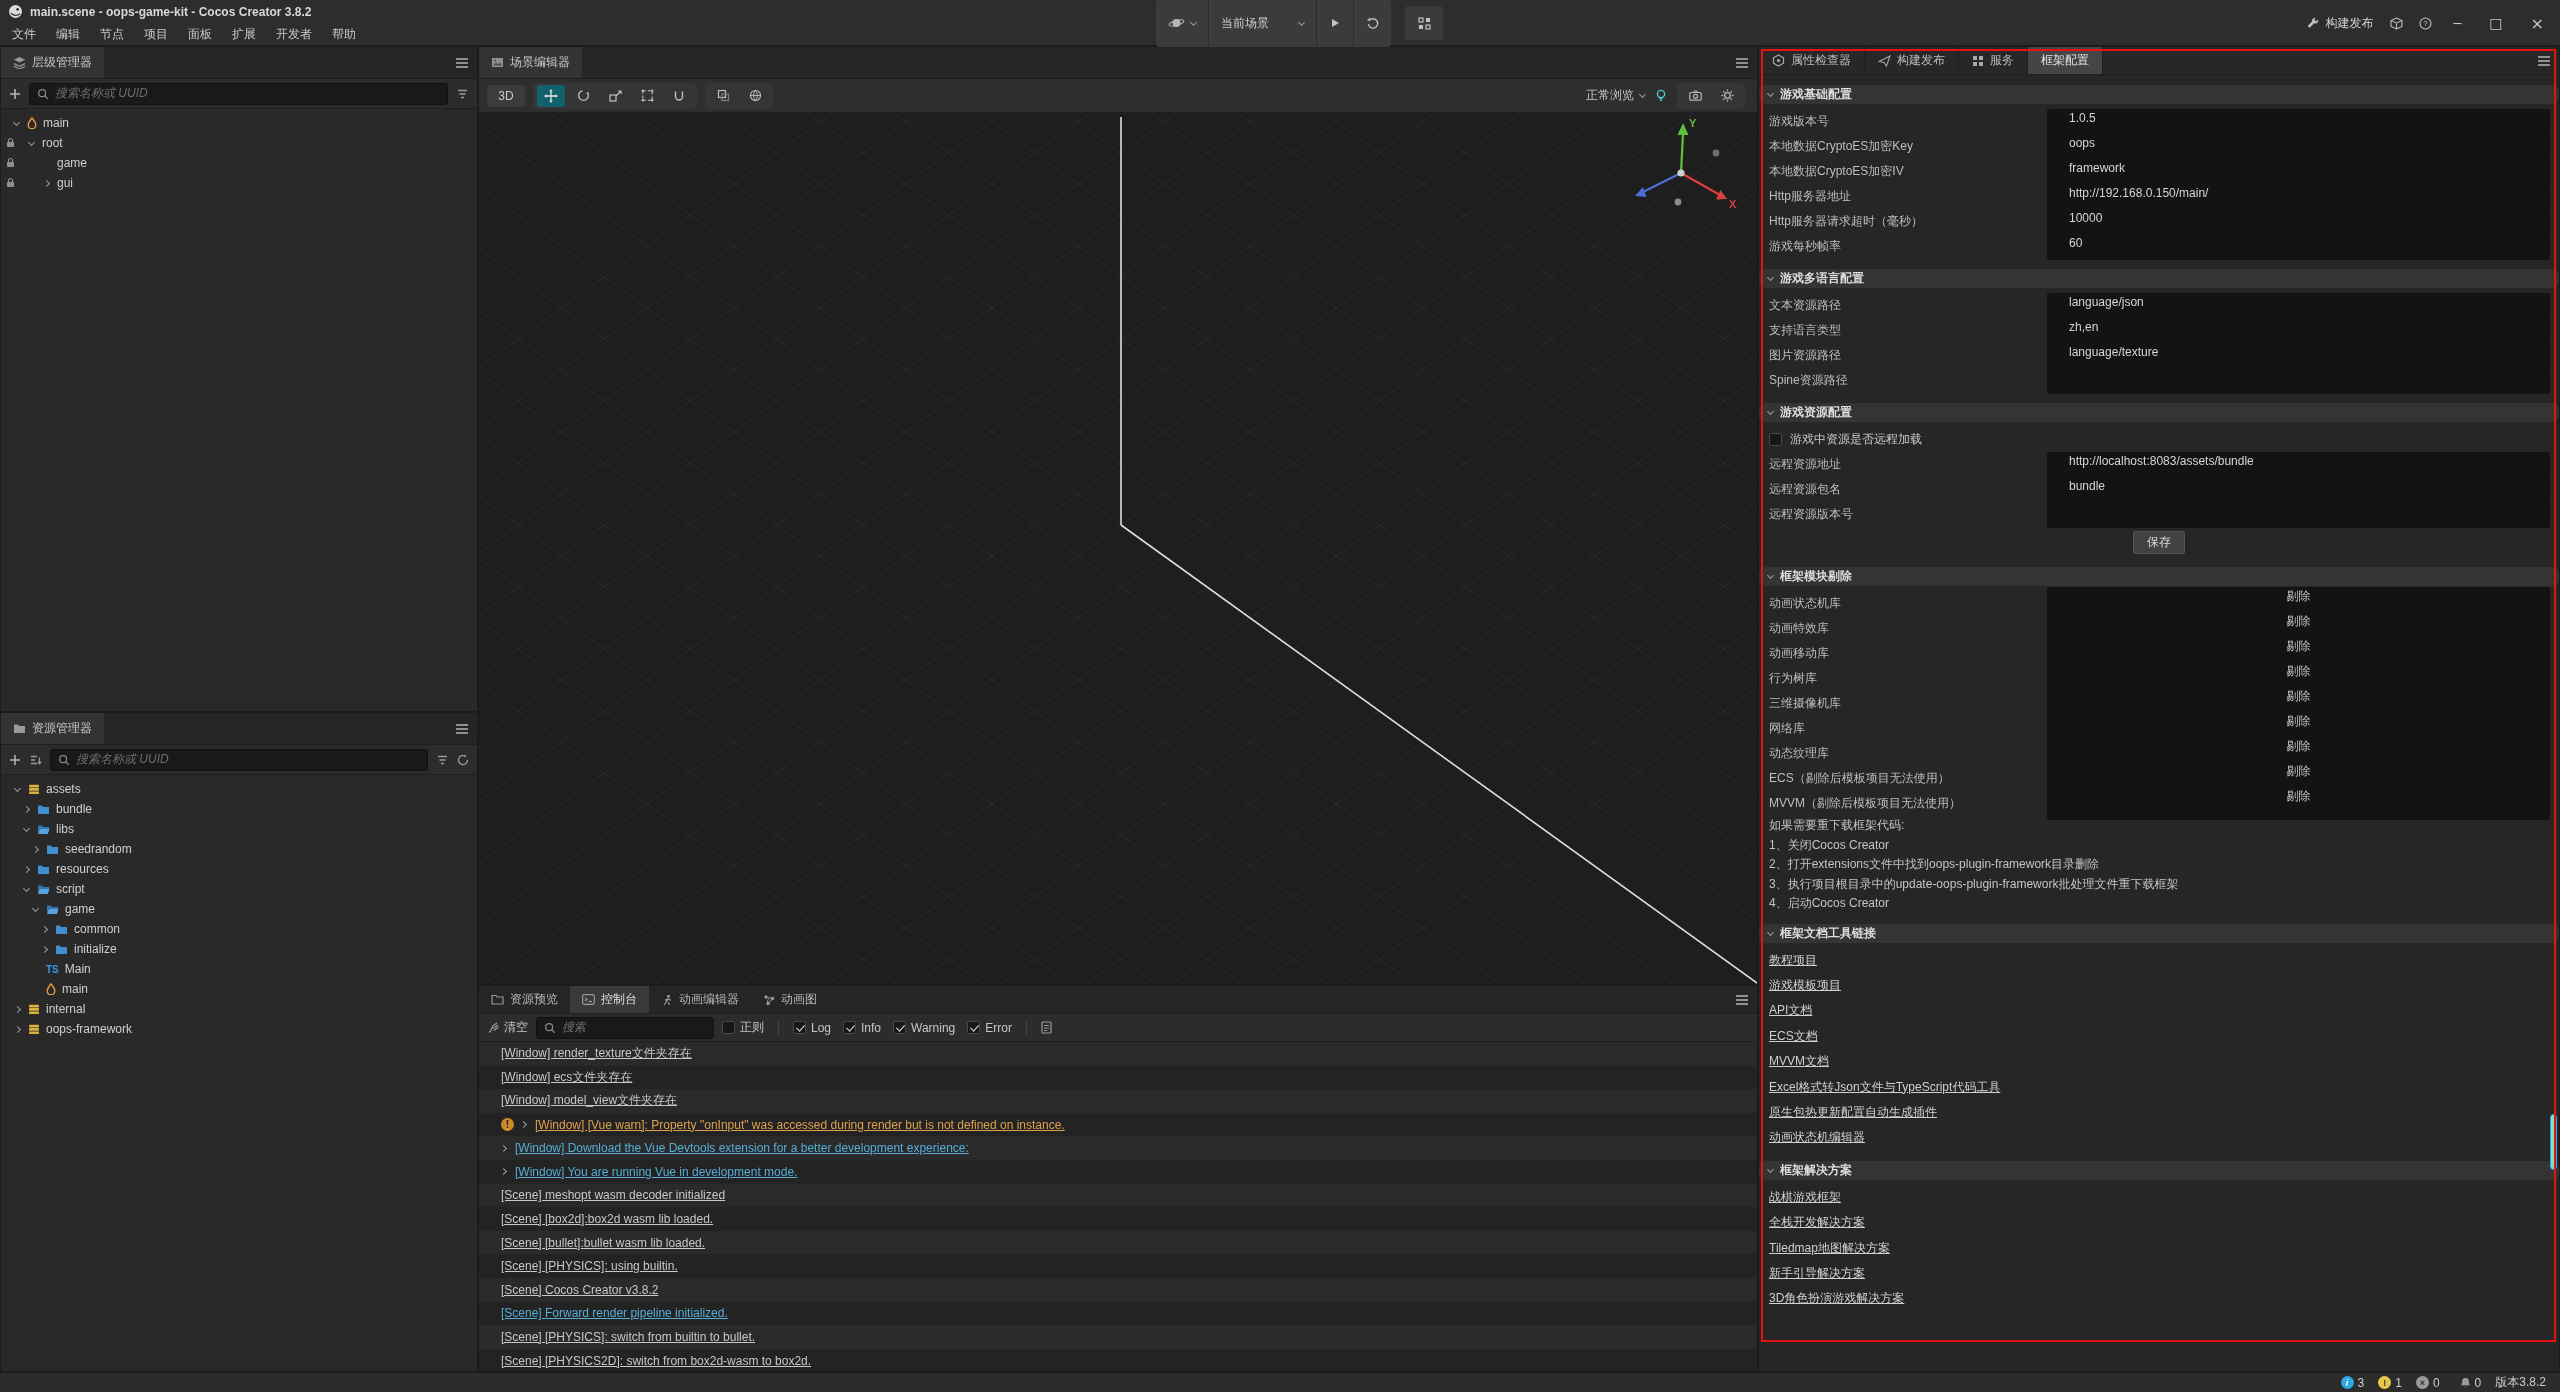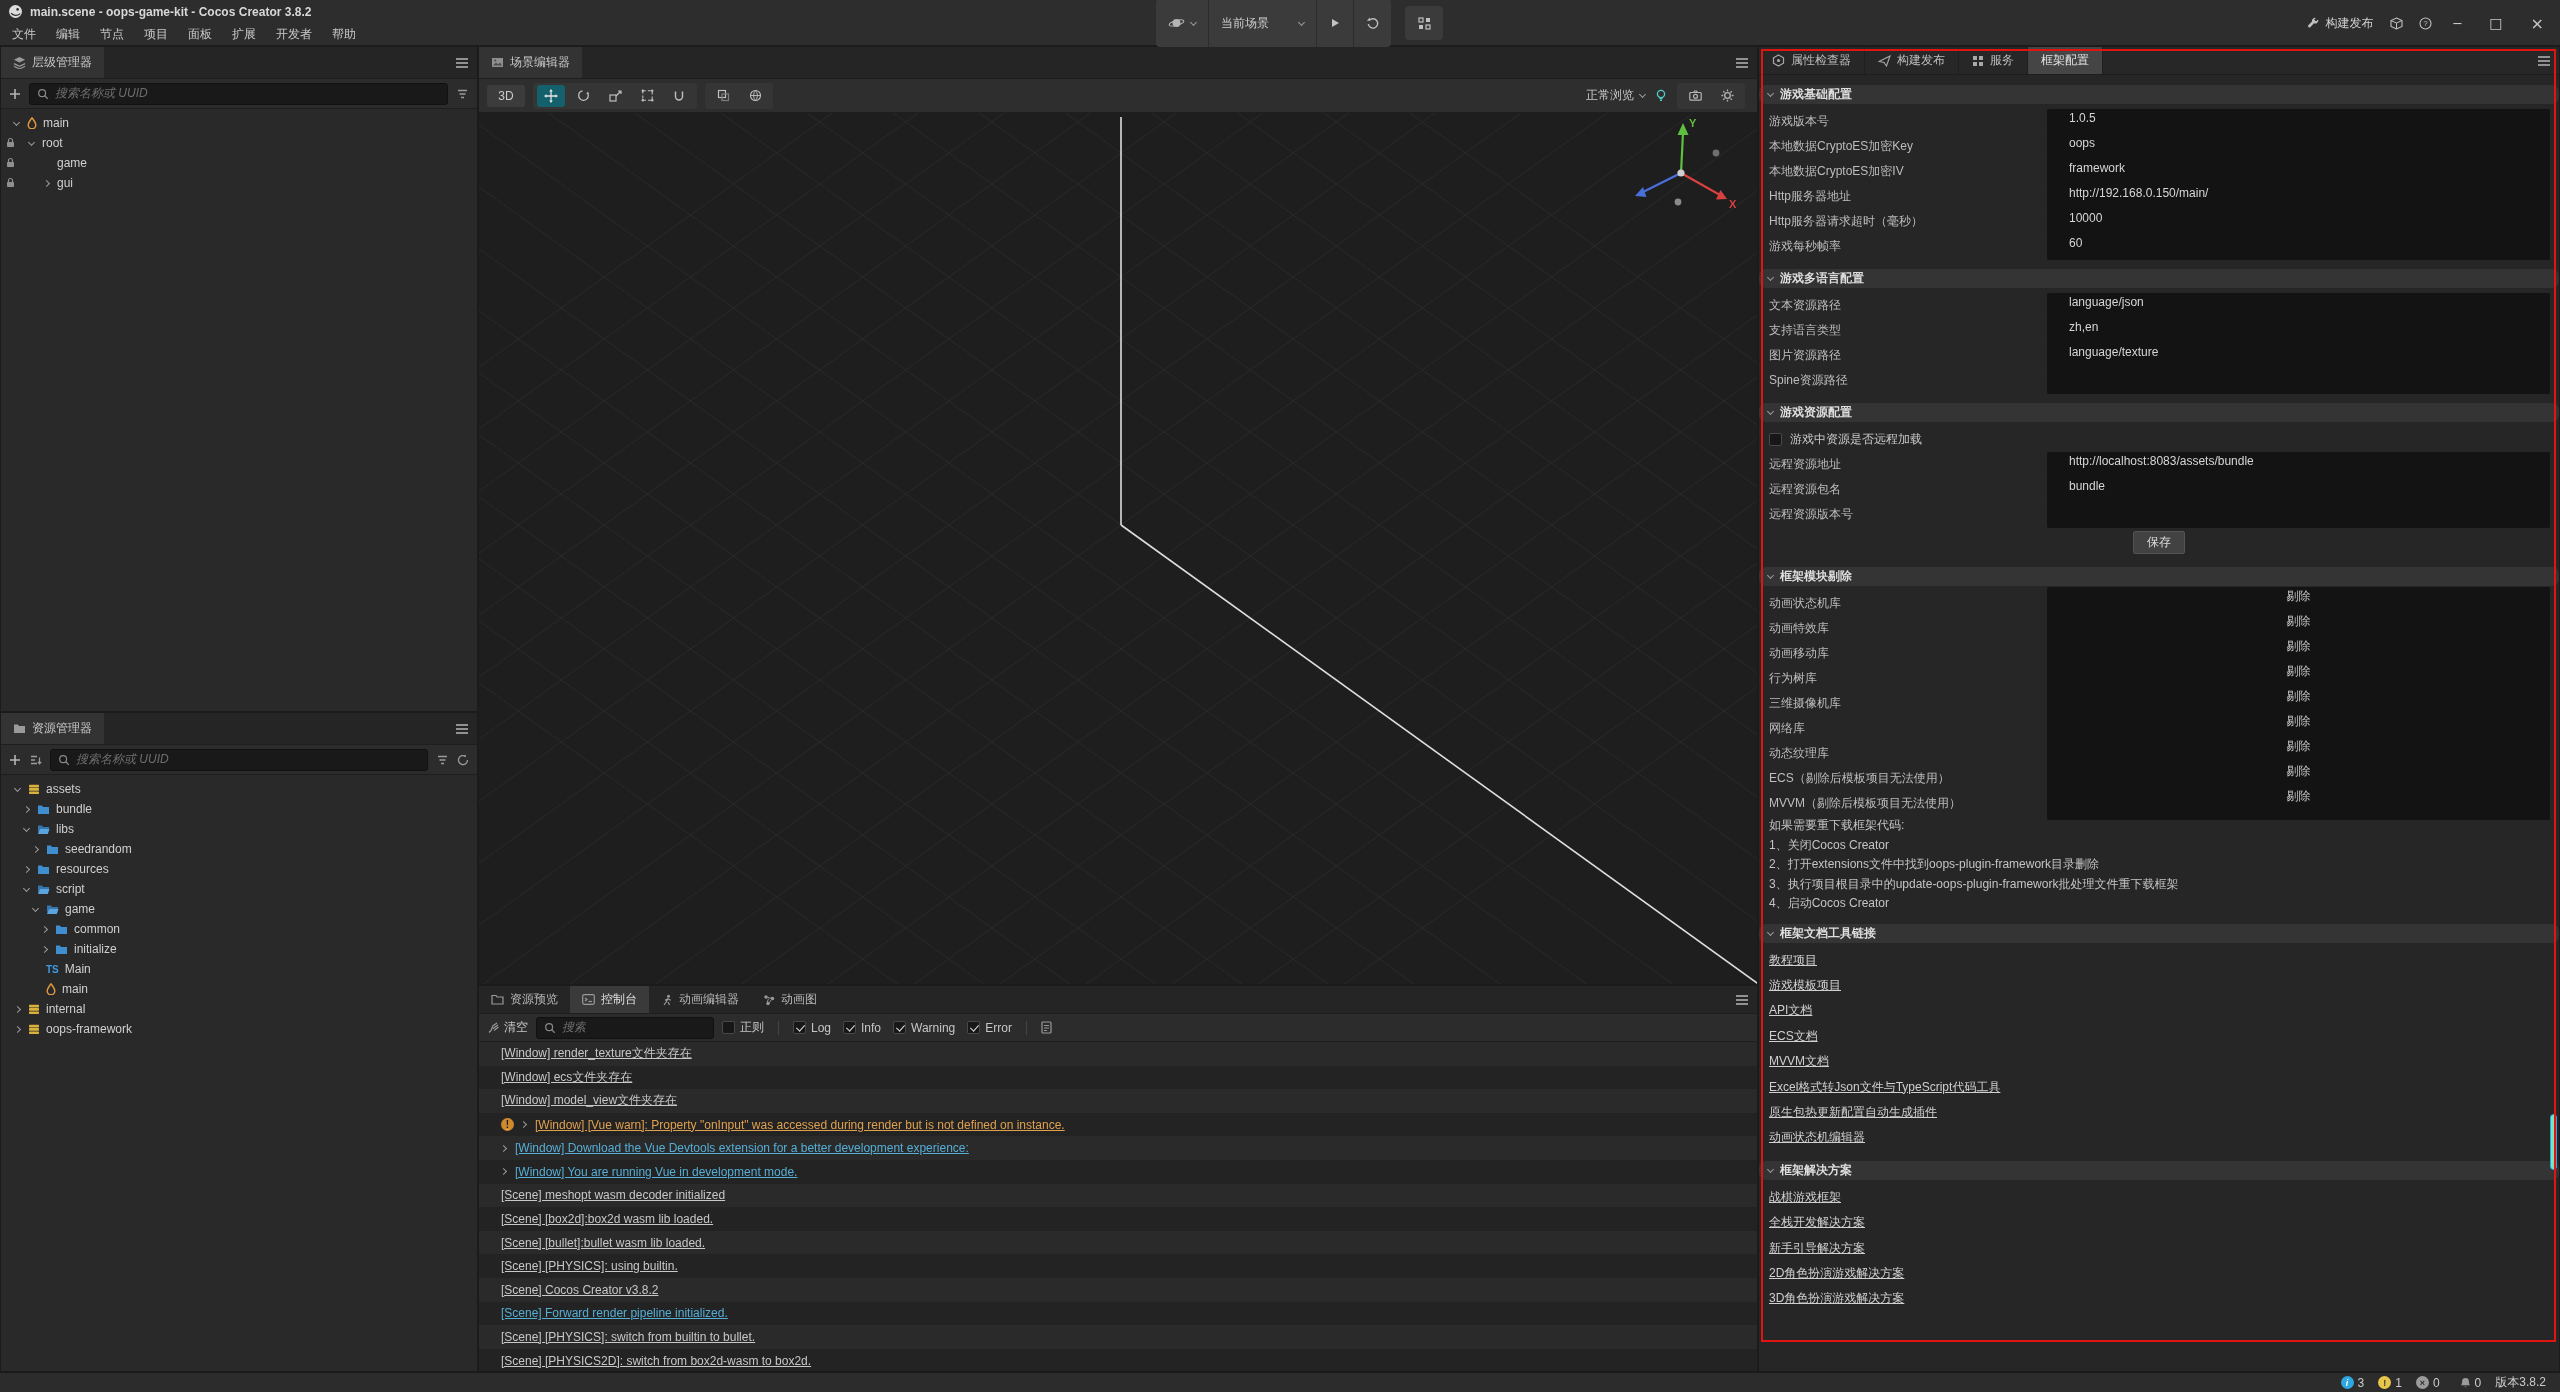--- a/index.html
+++ b/index.html
@@ -1014,24 +1014,24 @@
           <span>框架解决方案</span>
         </div>
         <div class="sec-b">
           <div class="link-row">
             <span class="ilink">战棋游戏框架</span>
           </div>
           <div class="link-row">
             <span class="ilink">全栈开发解决方案</span>
           </div>
           <div class="link-row">
+            <span class="ilink">Tiledmap地图解决方案</span>
+          </div>
+          <div class="link-row">
             <span class="ilink">新手引导解决方案</span>
-          </div>
-          <div class="link-row">
-            <span class="ilink">2D角色扮演游戏解决方案</span>
           </div>
           <div class="link-row">
             <span class="ilink">3D角色扮演游戏解决方案</span>
           </div>
         </div>
       </div>
     </div>
   <div id="insp-scrollthumb"></div>
 </div>
 <div id="red-highlight"></div>

